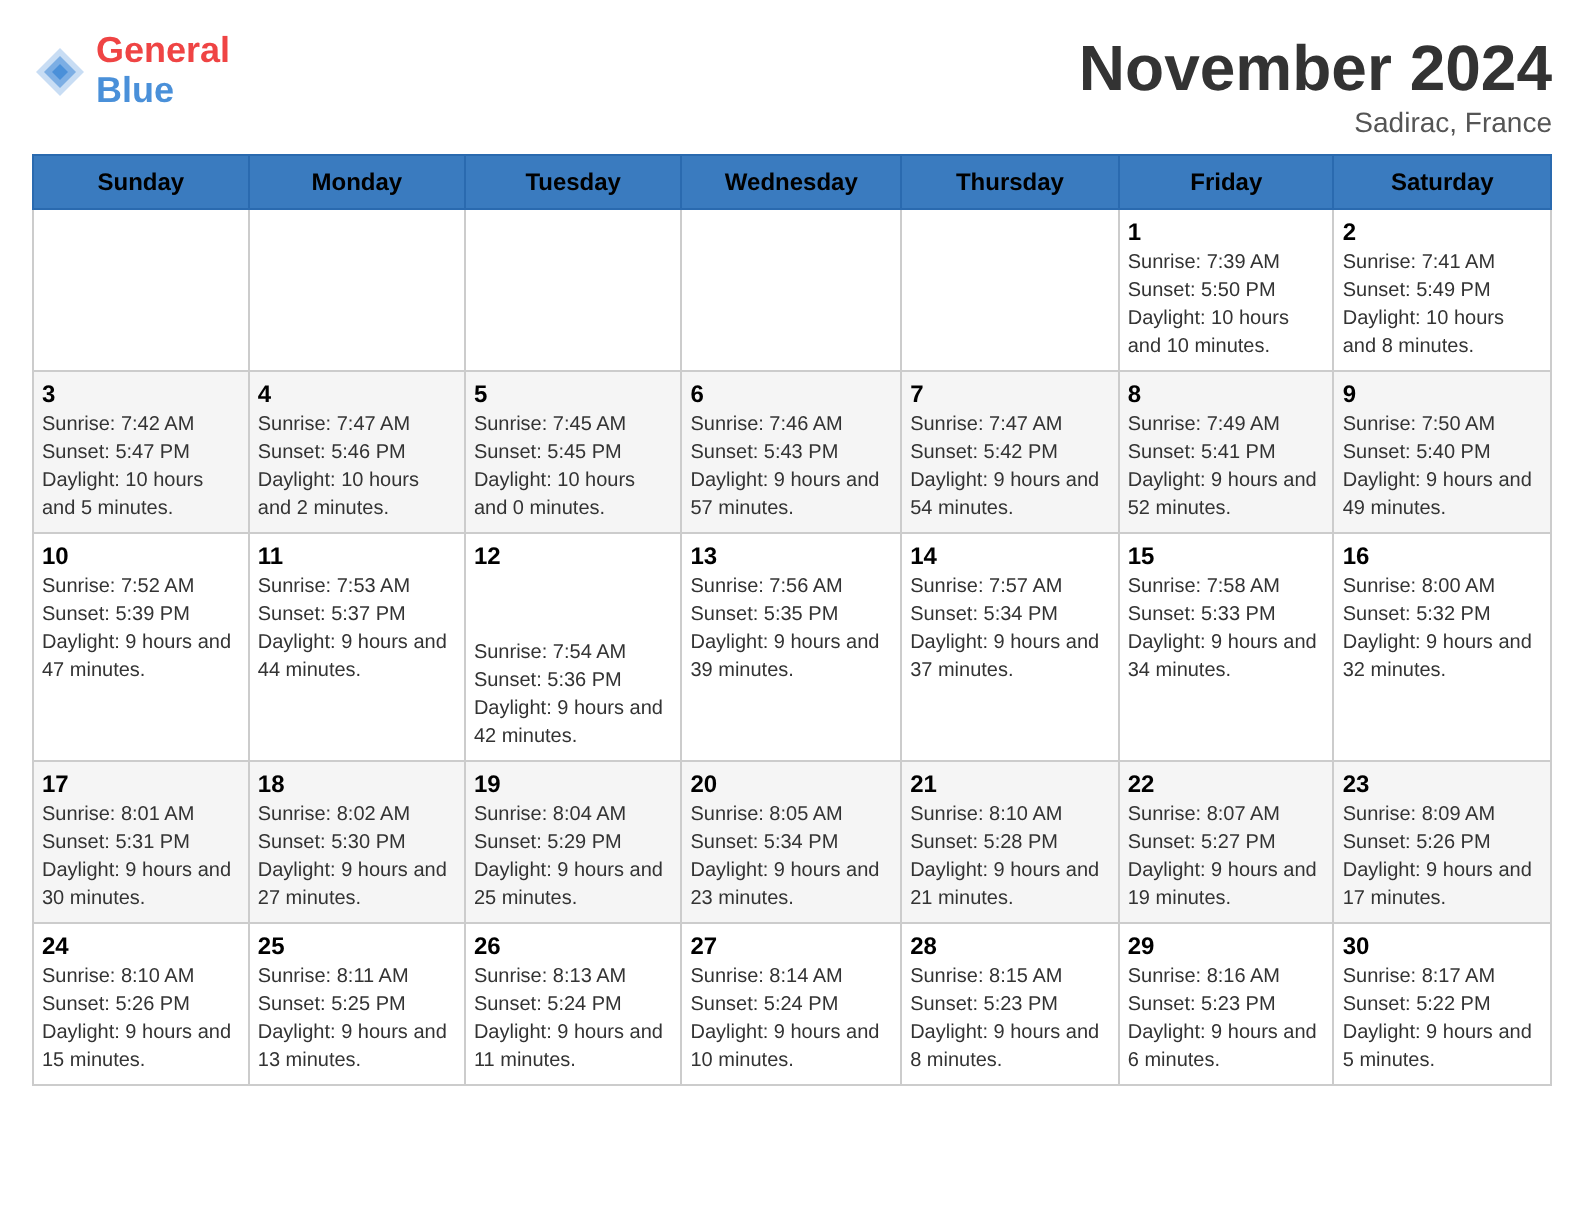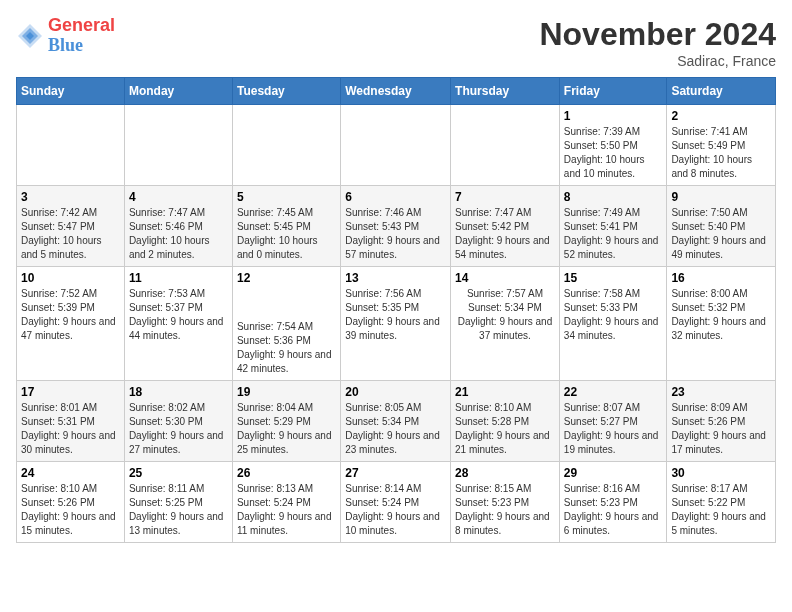--- a/index.html
+++ b/index.html
@@ -27,21 +27,20 @@
     }
     .logo-general {
       font-size: 18px;
       font-weight: bold;
       color: #ef4444;
     }
     .logo-blue {
       font-size: 18px;
       font-weight: bold;
       color: #4a90d9;
-      font-family: Liberation Serif, serif;
     }
     .logo-icon {
       width: 28px;
       height: 28px;
       margin-right: 4px;
     }
     .title-area {
       text-align: right;
     }
     .month-title {
@@ -53,23 +52,23 @@
       font-size: 14px;
       color: #555;
     }
     .calendar {
       width: 100%;
       border-collapse: collapse;
       font-size: 11px;
     }
     .calendar th {
       background: #3a7bbf;
-      color: #ffffff;
+      color: #000000;
       padding: 6px 4px;
-      text-align: left;
+      text-align: center;
       font-size: 12px;
       font-weight: bold;
       border: 1px solid #2a6aaf;
     }
     .calendar td {
       border: 1px solid #ccc;
       vertical-align: top;
       padding: 4px;
       width: 113px;
       min-height: 80px;
@@ -210,21 +209,21 @@
 Daylight: 9 hours and 42 minutes.</div>
         </td>
         <td>
           <span class="day-number">13</span>
           <div class="day-info" style="white-space: pre-line;">Sunrise: 7:56 AM
 Sunset: 5:35 PM
 Daylight: 9 hours and 39 minutes.</div>
         </td>
         <td>
           <span class="day-number">14</span>
-          <div class="day-info" style="white-space: pre-line; text-align: center;">Sunrise: 7:57 AM
+          <div class="day-info" style="white-space: pre-line;">Sunrise: 7:57 AM
 Sunset: 5:34 PM
 Daylight: 9 hours and 37 minutes.</div>
         </td>
         <td>
           <span class="day-number">15</span>
           <div class="day-info" style="white-space: pre-line;">Sunrise: 7:58 AM
 Sunset: 5:33 PM
 Daylight: 9 hours and 34 minutes.</div>
         </td>
         <td>

